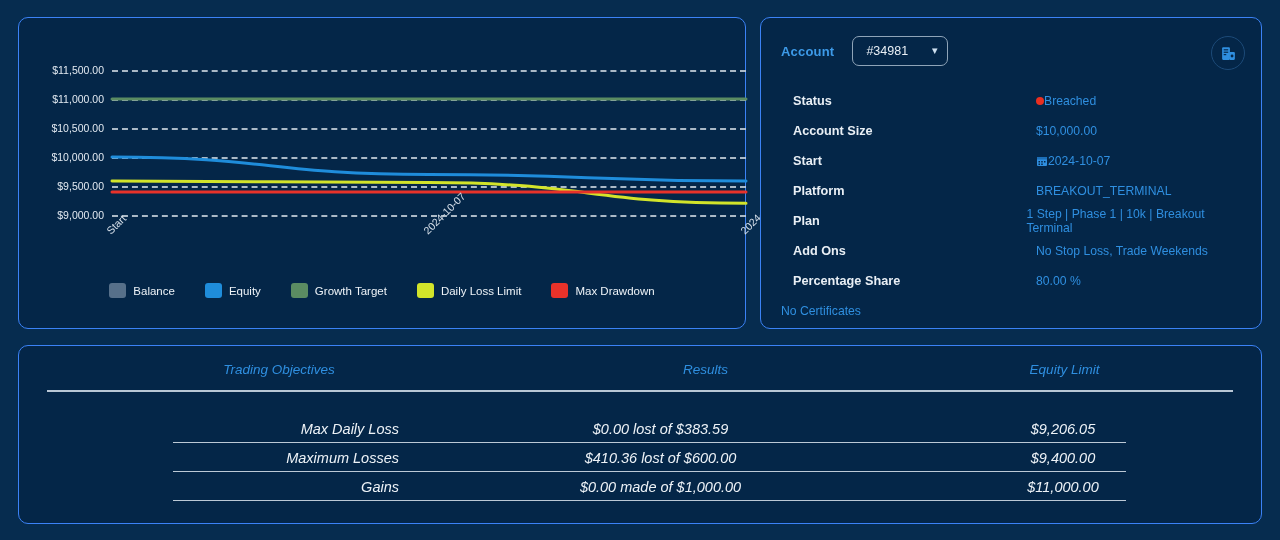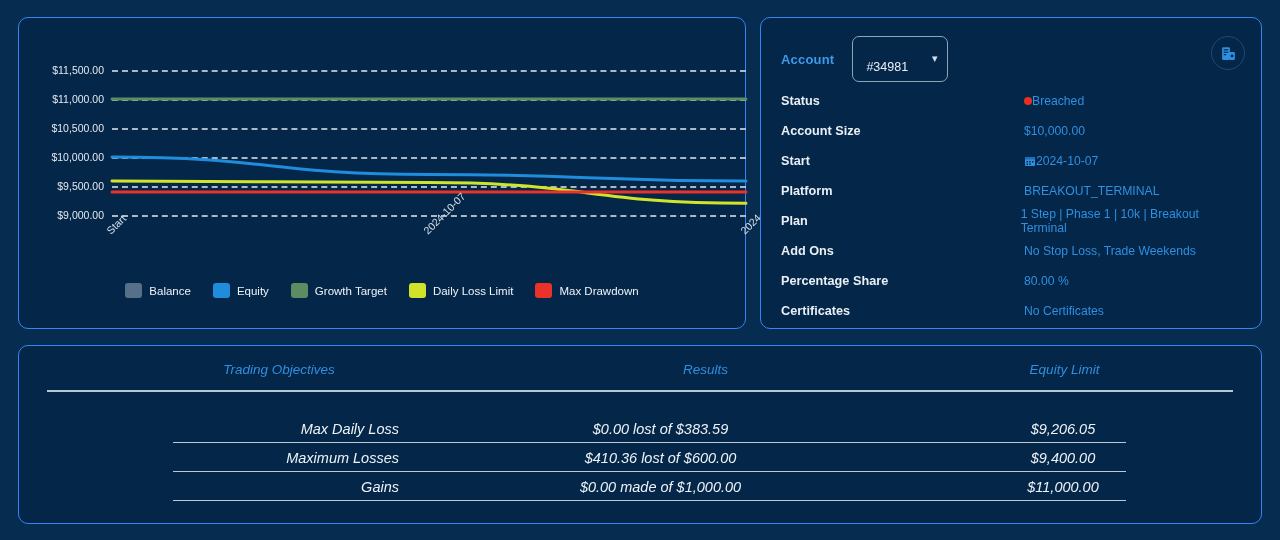--- a/index.html
+++ b/index.html
@@ -44,61 +44,61 @@
     color: #d7e0ea; font-size: 10.5px; white-space: nowrap;
     transform-origin: left top;
     transform: rotate(-45deg);
   }
   .series { position: absolute; left: 0; top: 0; width: 100%; height: 100%; overflow: visible; }
 
   .legend {
     position: absolute;
     left: 0; right: 0; bottom: 30px;
     display: flex; justify-content: center; align-items: center;
-    gap: 0px;
+    gap: 8px;
   }
   .legend-item { display: flex; align-items: center; gap: 7px; margin: 0 11px; }
   .legend-swatch { width: 17px; height: 15px; border-radius: 3px; display: block; }
   .legend-label { color: #eef3f8; font-size: 11.5px; white-space: nowrap; }
 
   
   .acct-head {
     position: absolute; left: 20px; top: 18px;
     display: flex; align-items: center; gap: 18px;
   }
   .acct-head .lbl {
     color: #3d9ae8; font-size: 13px; font-weight: bold; letter-spacing: .2px;
   }
   .acct-select {
     appearance: none; -webkit-appearance: none;
     background: transparent;
     border: 1px solid #8fa4b8; border-radius: 7px;
     color: #e9eff5; font-size: 12.5px;
     font-family: "Liberation Sans", sans-serif;
-    padding: 23px 30px 7px 13px;
+    padding: 7px 30px 7px 13px;
     width: 96px;
     outline: none;
     cursor: pointer;
   }
   .sel-wrap { position: relative; display: inline-block; }
   .sel-chev {
     position: absolute; right: 11px; top: 50%; transform: translateY(-55%);
     pointer-events: none; color: #cfe0f0; font-size: 11px;
   }
   .report-btn {
     position: absolute; right: 16px; top: 18px;
     width: 34px; height: 34px; border-radius: 50%;
     border: 1px solid #1c4a78; background: transparent;
     display: flex; align-items: center; justify-content: center;
     cursor: pointer;
   }
   .rows { position: absolute; left: 20px; top: 68px; right: 16px; }
   .row { display: flex; align-items: center; height: 30px; }
   .row .k {
-    width: 243px; color: #e9eff5; font-size: 12.7px; font-weight: bold;
+    width: 243px; color: #e9eff5; font-size: 12.7px; font-weight: bold; margin-left: 12px;
   }
   .row .v {
     color: #2f8fe0; font-size: 12.2px;
     display: flex; align-items: center; gap: 0;
   }
   .dot-red { width: 8px; height: 8px; border-radius: 50%; background: #ea2f20; display:block; }
 
   
   .tbl { position: absolute; inset: 0; padding: 0; }
   .thead { display: flex; padding-top: 16px; }
@@ -255,21 +255,20 @@
             <span>No Stop Loss, Trade Weekends</span>
           </div>
         </div>
         <div class="row">
           <div class="k">Percentage Share</div>
           <div class="v">
             <span>80.00 %</span>
           </div>
         </div>
         <div class="row">
-          <div class="k">Certificates</div>
           <div class="v">
             <span>No Certificates</span>
           </div>
         </div>
       </div>
   </div>
 
   <div class="card" id="table-card">
     <div class="tbl">
       <div class="thead">

